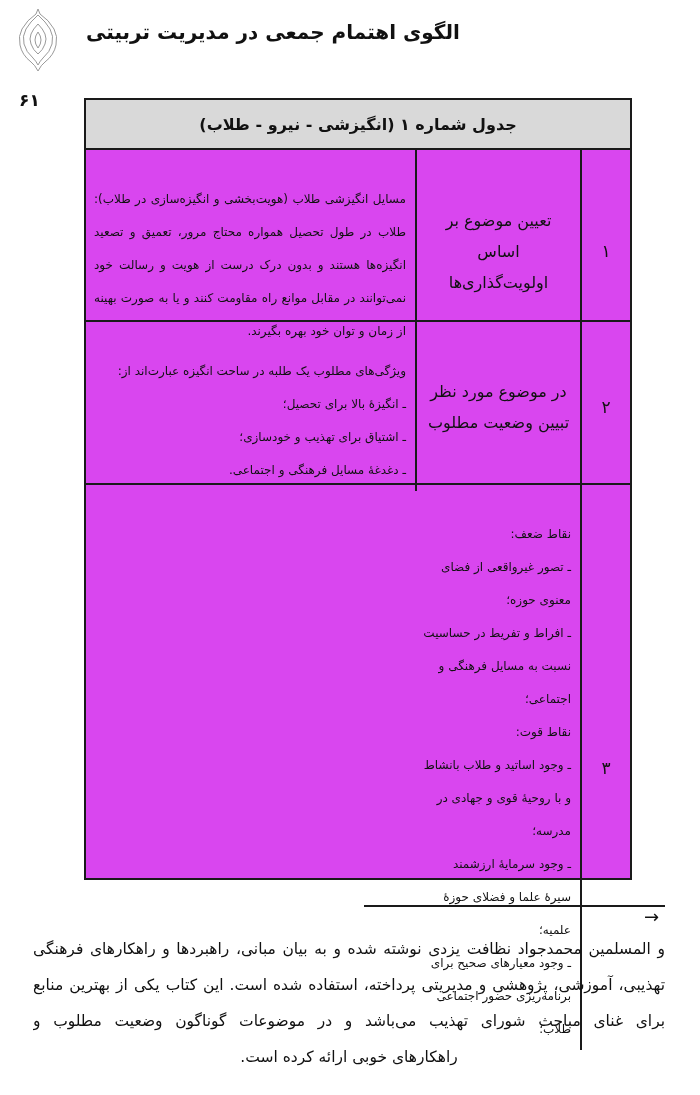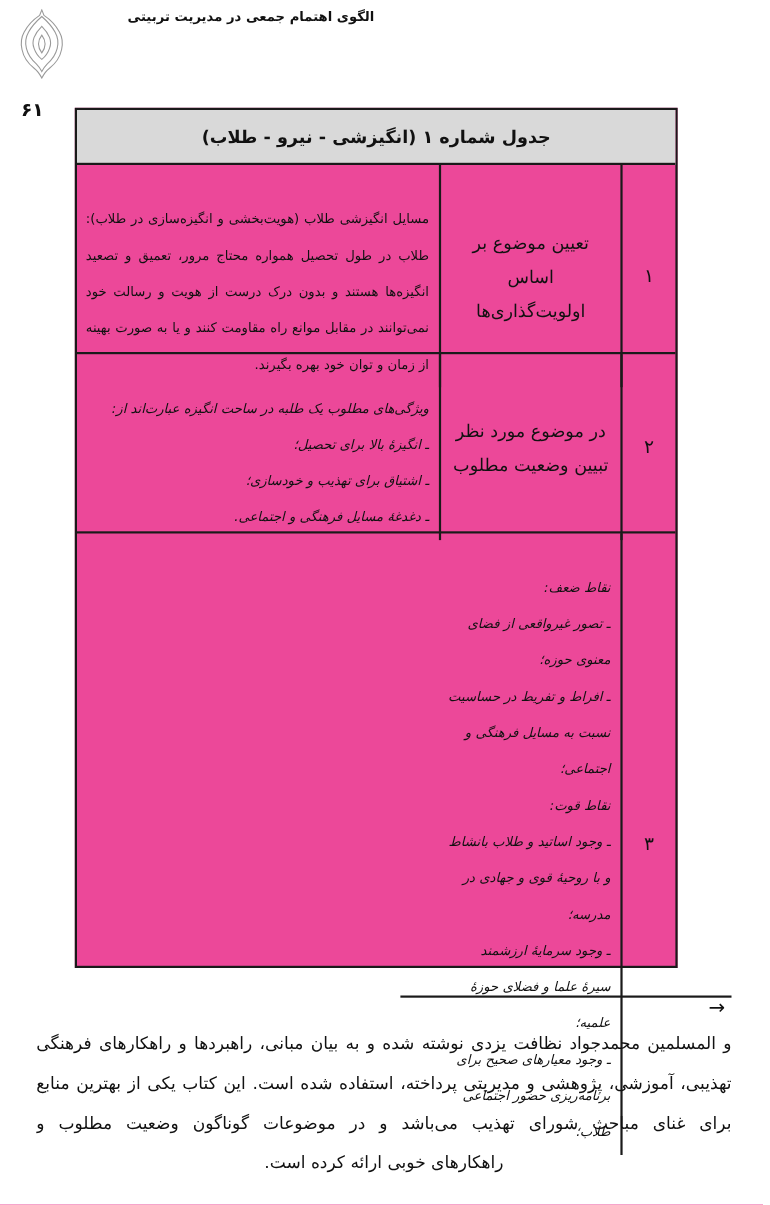--- a/index.html
+++ b/index.html
@@ -3,30 +3,30 @@
 <meta charset="utf-8">
 <style>
   html,body{margin:0;padding:0;}
   body{
     width:700px;height:1095px;position:relative;background:#ffffff;
     font-family:"DejaVu Sans", sans-serif;color:#111111;overflow:hidden;
   }
   
   .ornament{position:absolute;left:16px;top:8px;width:44px;height:64px;}
   .run-title{
-    position:absolute;left:86px;top:8px;direction:rtl;white-space:nowrap;
-    font-size:12px;font-weight:bold;letter-spacing:0;margin-left:30px;
+    position:absolute;left:86px;top:20px;direction:rtl;white-space:nowrap;
+    font-size:20px;font-weight:bold;letter-spacing:0;
   }
   .page-num{
     position:absolute;left:19px;top:90px;font-size:17px;font-weight:bold;direction:rtl;text-align:center;
   }
   
   .dtable{
-    position:absolute;left:68px;top:98px;width:548px;
-    border:2.5px solid #1a1a1a;box-sizing:border-box;background:#ec4899;
+    position:absolute;left:84px;top:98px;width:548px;
+    border:2.5px solid #1a1a1a;box-sizing:border-box;background:#d946ef;
   }
   .dtable-header{
     height:48px;background:#d9d9d9;display:flex;align-items:center;justify-content:center;
     direction:rtl;font-weight:bold;font-size:16px;border-bottom:2px solid #1a1a1a;
   }
   .trow{
     display:grid;direction:rtl;grid-template-columns:50px 165px 1fr;
     box-sizing:border-box;
   }
   .trow + .trow{border-top:2px solid #1a1a1a;}
@@ -40,21 +40,21 @@
   }
   .cell.label{
     border-left:2px solid #1a1a1a;display:flex;flex-direction:column;
     align-items:center;justify-content:center;text-align:center;
     font-size:16px;line-height:31px;padding:0 6px;
   }
   .cell.content{
     padding:5px 9px 4px 8px;font-size:12px;line-height:33px;text-align:right;margin-top:28px;
   }
   .cell.content.justify{text-align:justify;}
-  .cell-line{font-style:italic;}
+  .cell-line{}
   
   .fn-rule{position:absolute;left:364px;top:905px;width:301px;height:2px;background:#1a1a1a;}
   .fn-arrow{position:absolute;left:644px;top:908px;font-size:18px;line-height:18px;}
   .footer{
     position:absolute;left:33px;top:931px;width:632px;direction:rtl;
     font-size:15.5px;
   }
   .footer .fline{line-height:36px;height:36px;text-align:justify;text-align-last:justify;overflow:hidden;}
   .footer .fline-last{line-height:36px;height:36px;text-align:center;}
 </style>

